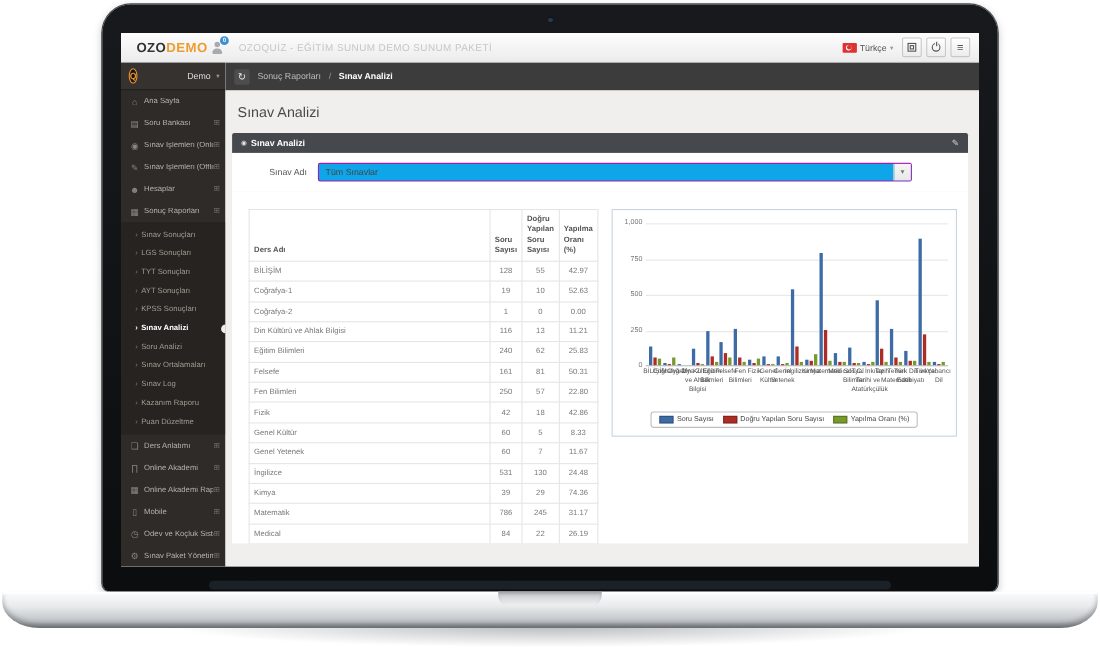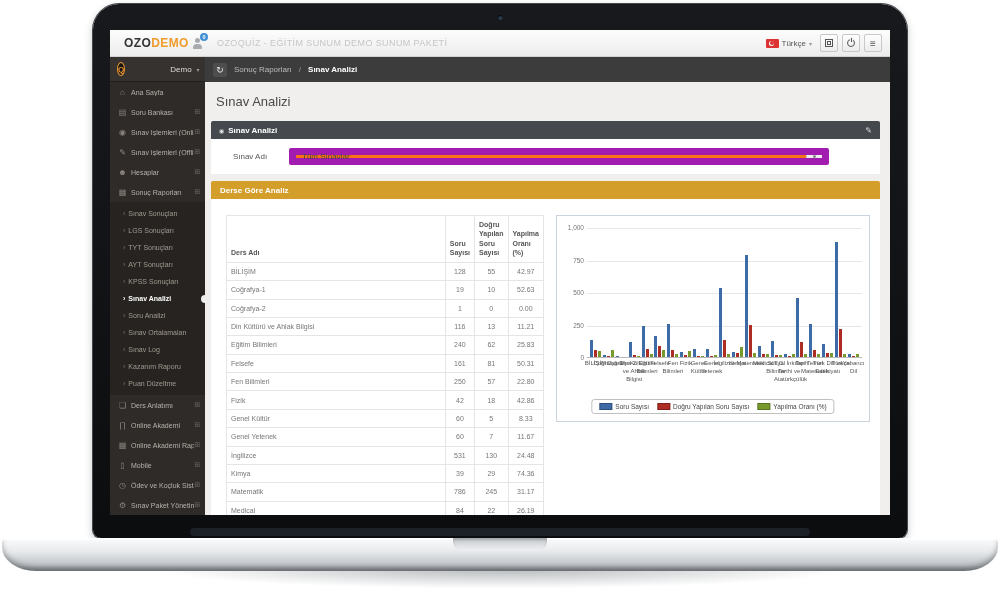--- a/index.html
+++ b/index.html
@@ -82,22 +82,22 @@
 
   .content { flex:1; padding:6px 10px 0 6px; overflow:hidden; }
   .page-title { font-size:13px; font-weight:normal; color:#4a4a4a; margin:6px 0 12px 5px; }
 
   .panel-header { height:18px; background:#45494d; color:#fff; display:flex; align-items:center; padding:0 8px; border-radius:2px 2px 0 0; }
   .panel-header .dot { font-size:6px; margin-right:4px; color:#e6e6e6; }
   .panel-header .ph-title { font-size:8px; font-weight:bold; }
   .panel-header .ph-action { margin-left:auto; font-size:8px; color:#d5d5d5; cursor:pointer; }
   .panel-body { background:#fff; padding:9px 10px; }
   .form-row { display:flex; align-items:center; }
-  .form-label { width:68px; flex:0 0 68px; text-align:center; padding-right:10px; font-size:8px; color:#555; }
-  .select { width:540px; height:17px; border:7px solid #a21caf; border-radius:2px; background:#f97316; display:flex; align-items:center; cursor:pointer; }
+  .form-label { width:68px; flex:0 0 68px; text-align:right; padding-right:10px; font-size:8px; color:#555; }
+  .select { width:540px; height:17px; border:1px solid #a21caf; border-radius:2px; background:#0ea5e9; display:flex; align-items:center; cursor:pointer; }
   .select .val { flex:1; font-size:8px; color:#444; padding:0 6px; }
   .select .dd { width:16px; height:100%; border-left:1px solid #ccc; background:linear-gradient(#f5f5f5,#e8e8e8);
                 display:flex; align-items:center; justify-content:center; font-size:6px; color:#777; }
 
   .section-header { margin-top:7px; height:18px; background:#d49e2b; color:#fff; font-size:8px; font-weight:bold;
                     display:flex; align-items:center; padding:0 9px; border-radius:2px 2px 0 0; }
   .section-body { background:#fff; height:320px; display:flex; padding:16px 10px 0 15px; gap:12px; overflow:hidden; }
 
   
   .table-wrap { width:318px; flex:0 0 318px; }
@@ -302,21 +302,20 @@
                 <span class="select">
                   <span class="val">Tüm Sınavlar</span>
                   <span class="dd">
                       <span>▼</span>
                     </span>
                 </span>
               </div>
             </div>
           </div>
 
-          <div class="section-header">Derse Göre Analiz</div>
           <div class="section-body">
             <div class="table-wrap">
               <table class="an">
                 <thead>
                     <tr>
                       <th>Ders Adı</th>
                       <th class="numh">Soru Sayısı</th>
                       <th class="numh">Doğru Yapılan Soru Sayısı</th>
                       <th class="numh">Yapılma Oranı (%)</th>
                     </tr>

